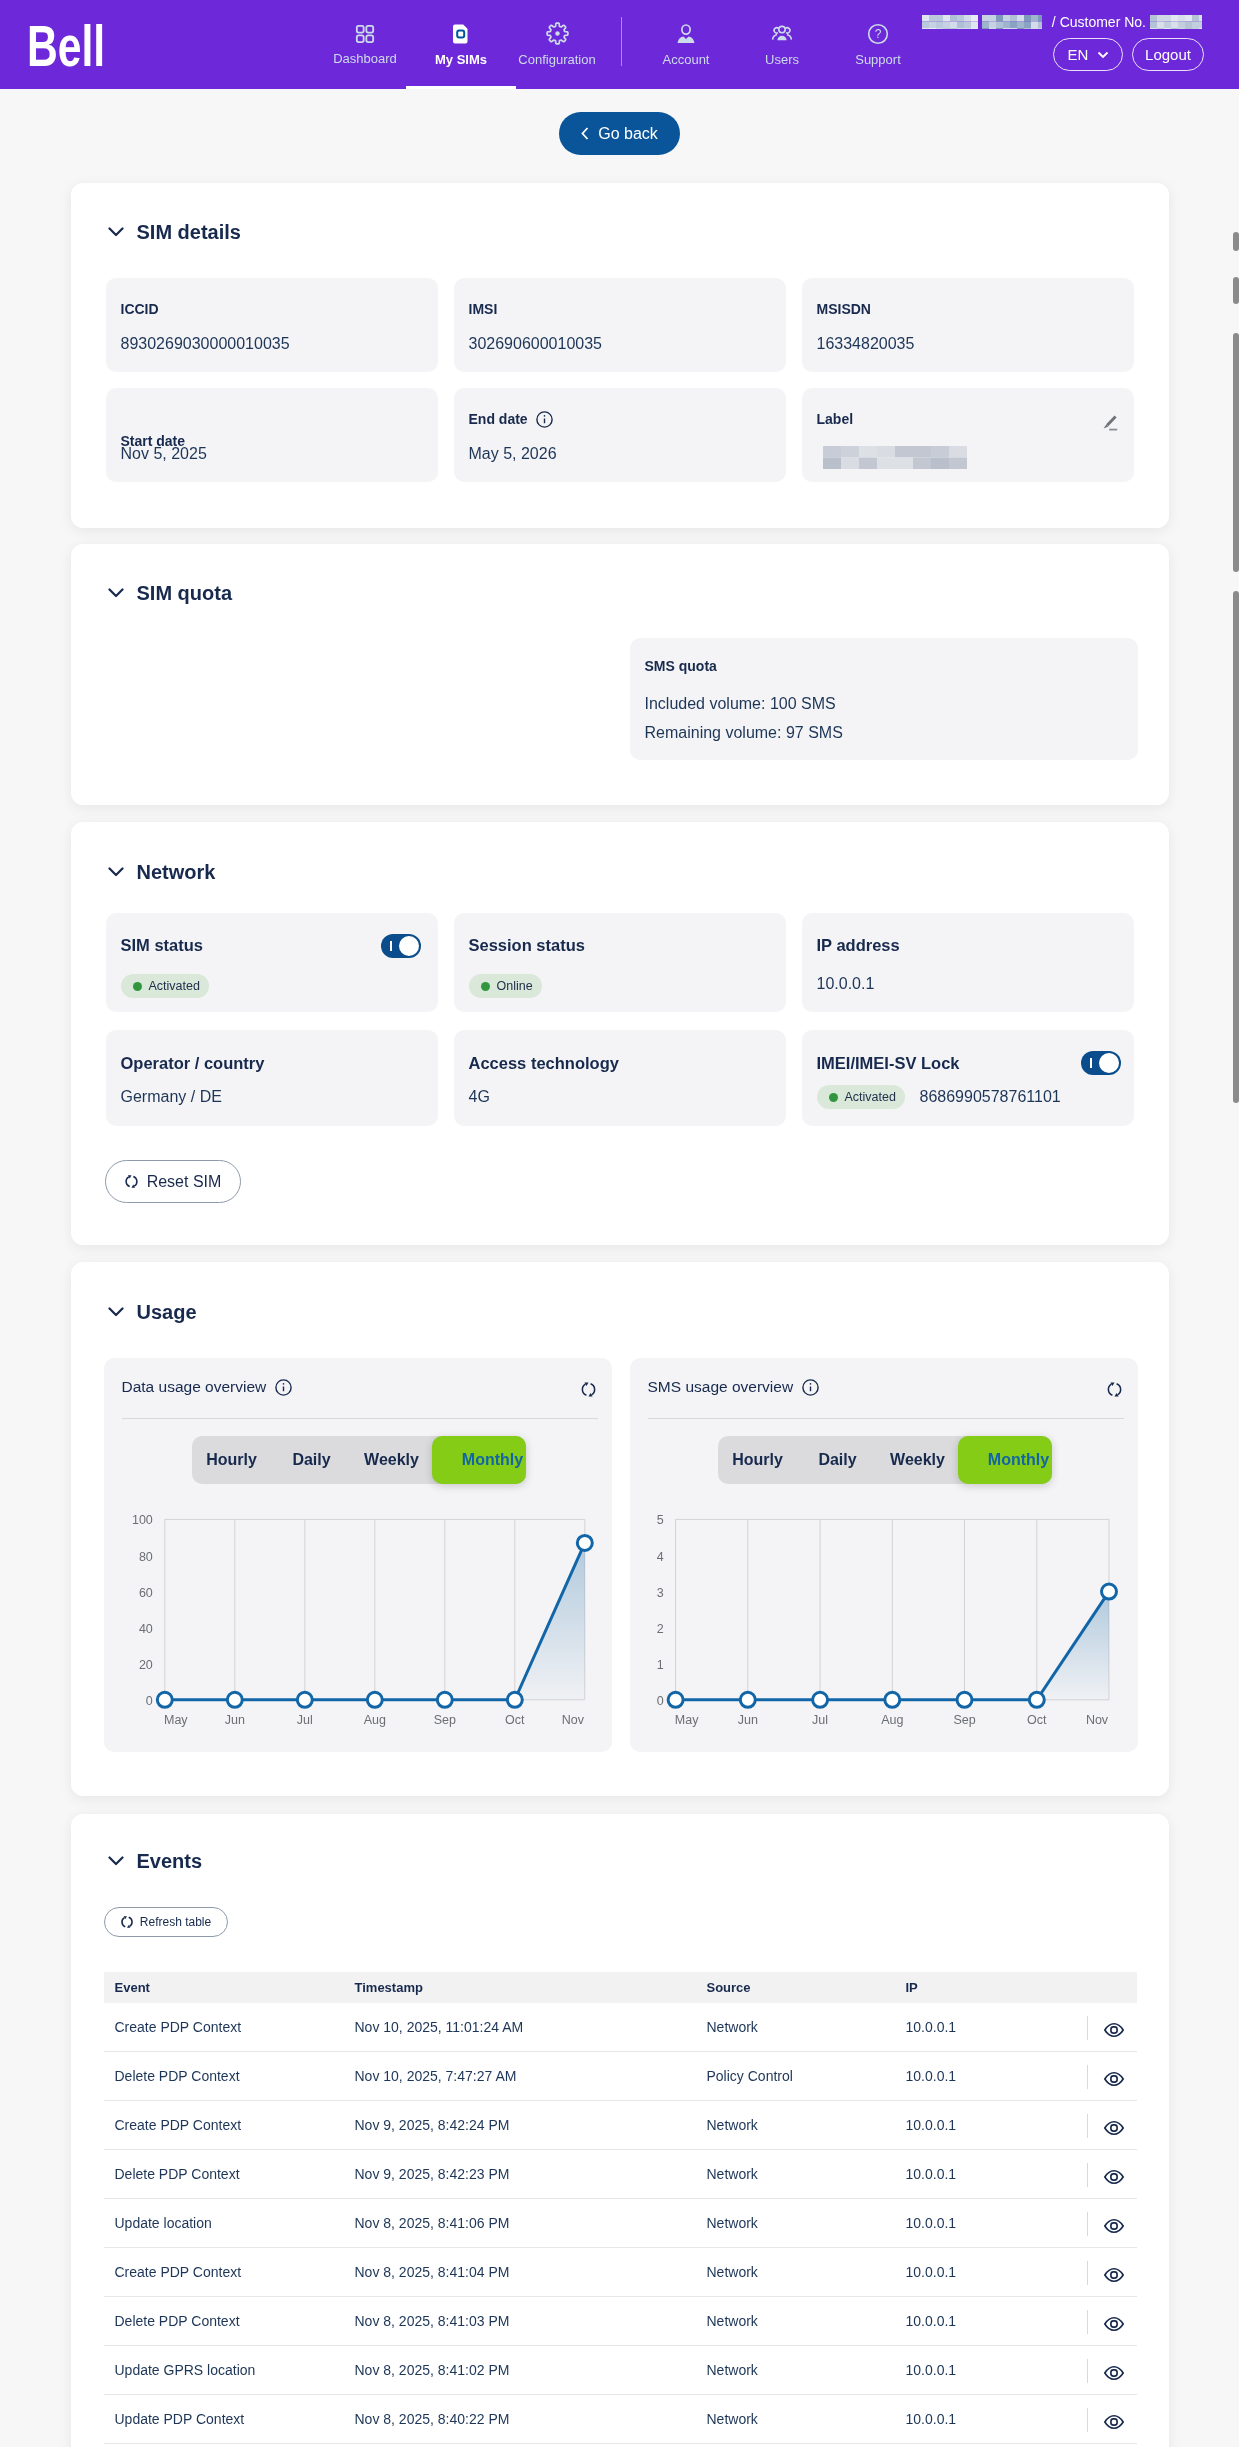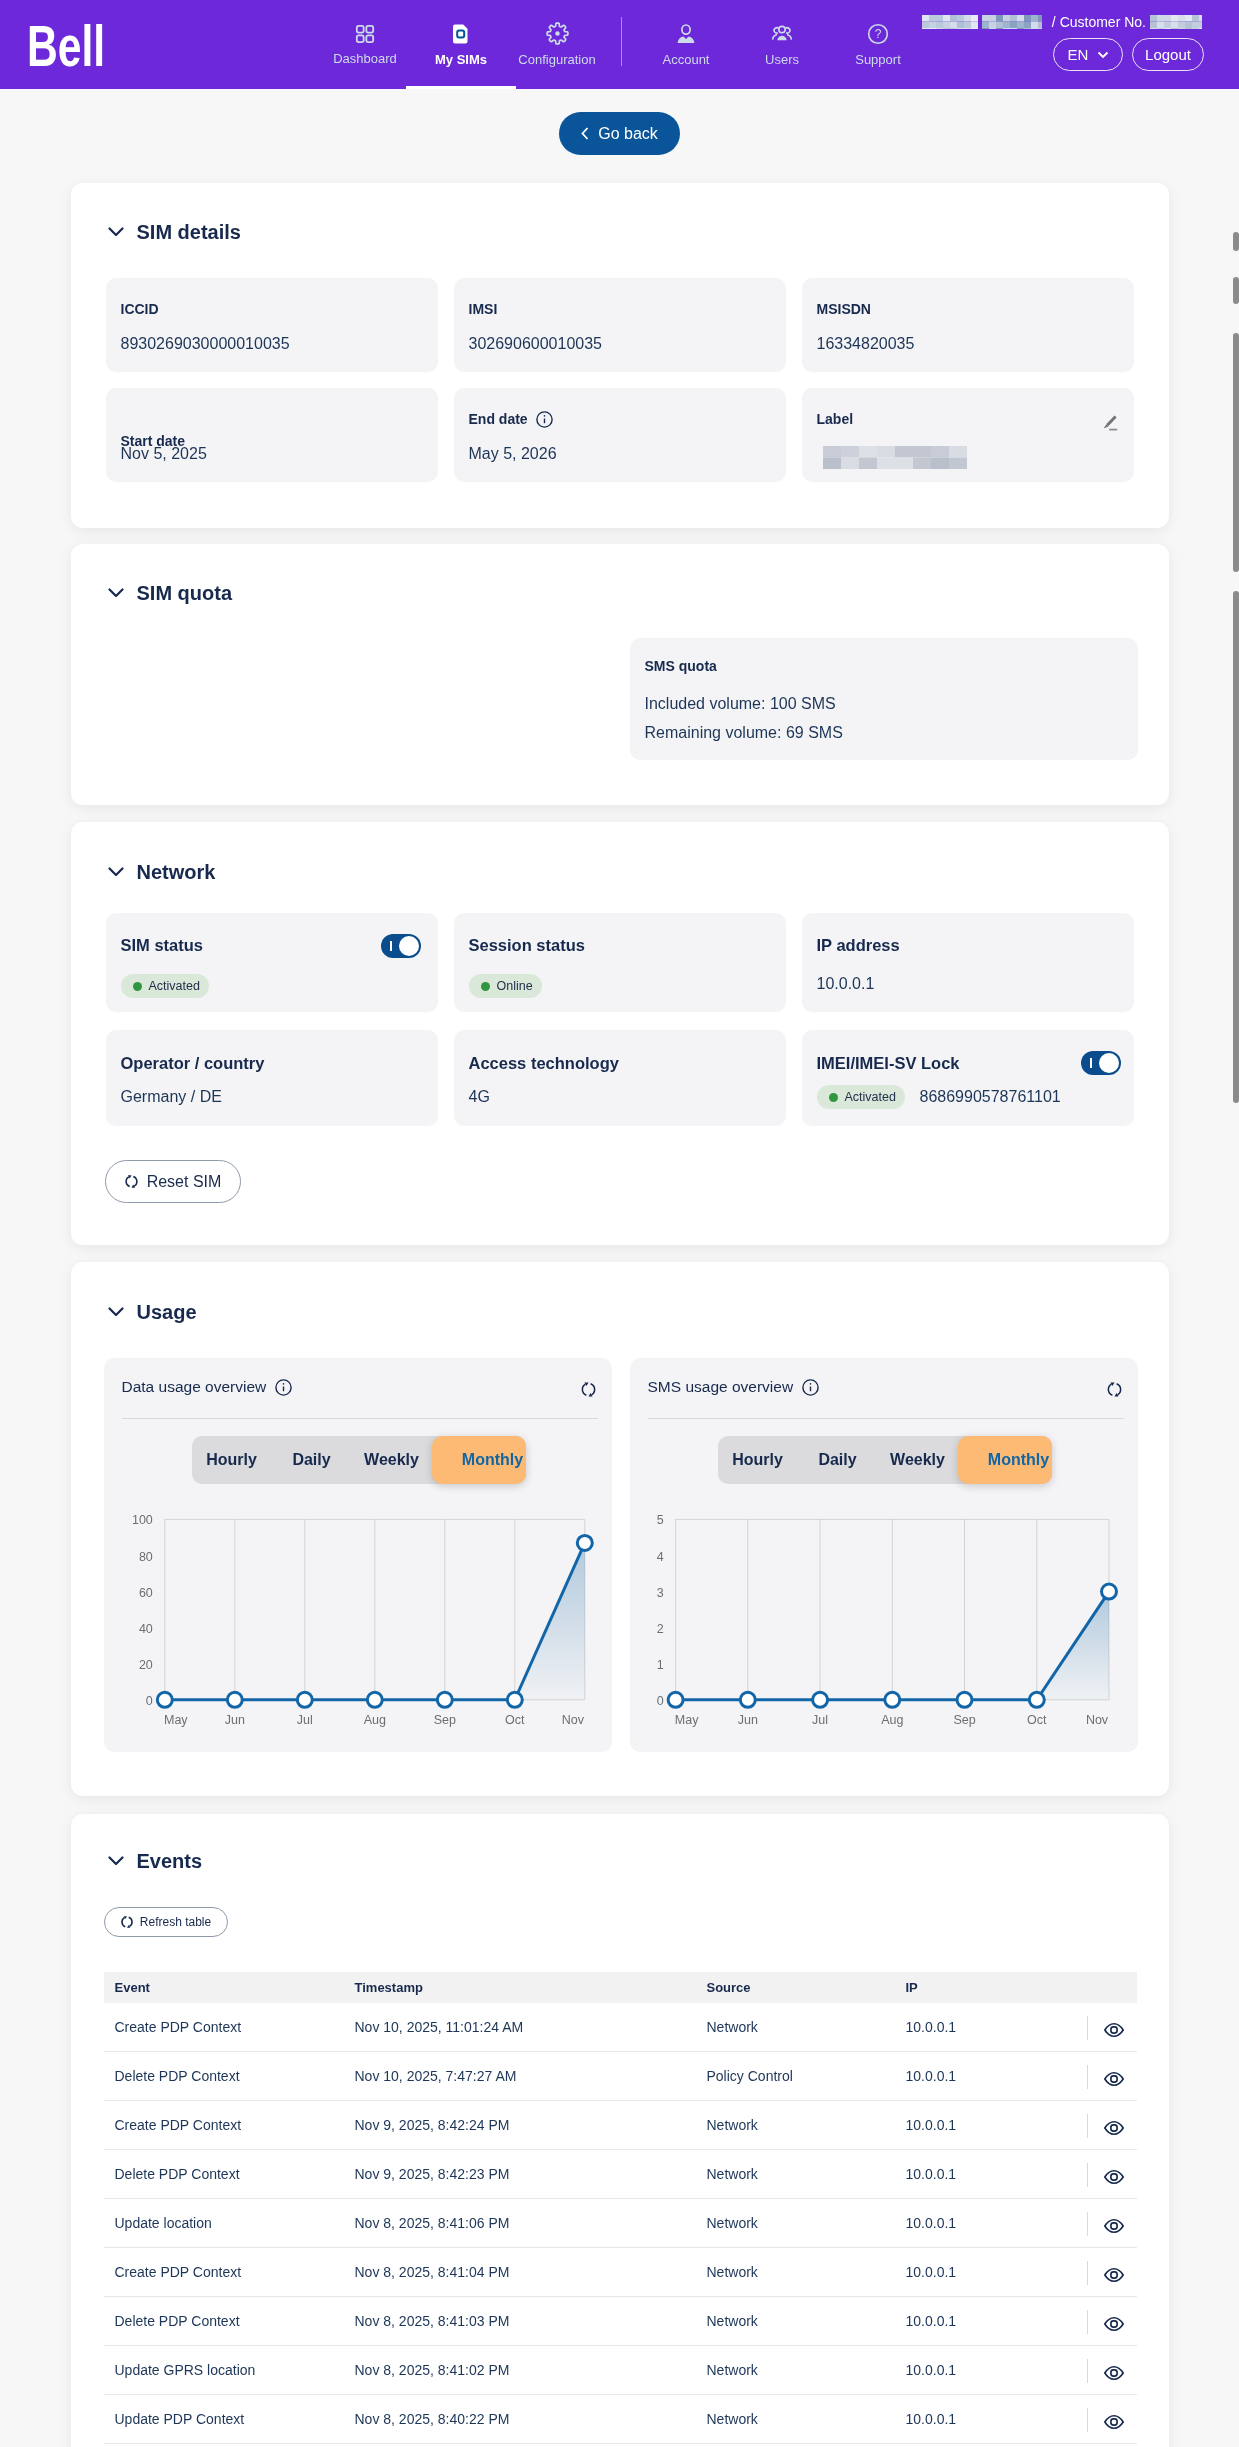--- a/index.html
+++ b/index.html
@@ -33,21 +33,21 @@
 .toggle { position:absolute; width:40px; height:24px; background:#0b4d8c; border-radius:12px; }
 .toggle::before { content:""; position:absolute; left:9px; top:7px; width:2px; height:10px; background:#fff; }
 .toggle::after { content:""; position:absolute; right:2px; top:2px; width:20px; height:20px; background:#fff; border-radius:50%; }
 .obtn { position:absolute; background:#fff; border:1px solid #8e9aa9; border-radius:22px; display:flex; align-items:center; justify-content:center; color:#17294d; }
 
 .upanel { position:absolute; background:#f4f4f6; border-radius:10px; width:508px; height:394px; top:96px; }
 .ptitle { position:absolute; top:20px; left:18px; color:#17294d; font-size:15.5px; font-weight:normal; display:flex; align-items:center; gap:9px; }
 .pdivide { position:absolute; top:60px; left:18px; right:14px; height:1px; background:#d9d9db; }
 .tabbar { position:absolute; top:78px; left:88px; width:334px; height:48px; background:#dbdbdd; border-radius:10px; display:flex; align-items:center; }
 .tab { height:48px; display:flex; align-items:center; justify-content:center; font-size:16px; font-weight:bold; color:#17294d; }
-.tab.active { background:#fdba74; border-radius:10px; color:#1266a3; box-shadow:0 2px 8px rgba(0,0,0,.18);padding-left:28px; }
+.tab.active { background:#84cc16; border-radius:10px; color:#1266a3; box-shadow:0 2px 8px rgba(0,0,0,.18);padding-left:28px; }
 
 .tbl { position:absolute; left:33px; width:1033px; }
 .thead { height:31px; background:#f2f2f3; display:flex; align-items:center; color:#17294d; font-size:13px; font-weight:bold; }
 .trow { height:49px; display:flex; align-items:center; color:#1d3557; font-size:14px; border-bottom:1px solid #e7e7e9; position:relative; }
 .c1 { padding-left:11px; width:251px; }
 .c2 { width:352px; }
 .c3 { width:199px; }
 .c4 { width:150px; }
 .rowdiv { position:absolute; right:49px; top:13px; width:1px; height:24px; background:#d9d9db; }
 .eye { position:absolute; right:12px; top:16px; }
@@ -248,21 +248,21 @@
   </div>
 
   <div class="card" style="height:261px;">
     <svg class="cchev" style="top:44px;" width="16" height="10" viewBox="0 0 16 10" fill="none" stroke="#17294d" stroke-width="2.2" stroke-linecap="round" stroke-linejoin="round">
         <path d="M1.5 1.5 L8 8 L14.5 1.5"></path>
       </svg>
     <div class="ctitle" style="top:38px;">SIM quota</div>
     <div class="gbox" style="left:559px;top:94px;width:508px;height:122px;">
       <div class="glabel" style="top:20px;">SMS quota</div>
       <div class="gval" style="top:57px;">Included volume: 100 SMS</div>
-      <div class="gval" style="top:86px;">Remaining volume: 69 SMS</div>
+      <div class="gval" style="top:86px;">Remaining volume: 97 SMS</div>
     </div>
   </div>
 
   <div class="card" style="height:423px;">
     <svg class="cchev" style="top:45px;" width="16" height="10" viewBox="0 0 16 10" fill="none" stroke="#17294d" stroke-width="2.2" stroke-linecap="round" stroke-linejoin="round">
         <path d="M1.5 1.5 L8 8 L14.5 1.5"></path>
       </svg>
     <div class="ctitle" style="top:39px;">Network</div>
     <div class="gbox" style="left:35px;top:91px;width:332px;height:99px;">
       <div class="nlabel" style="top:23px;">SIM status</div>

